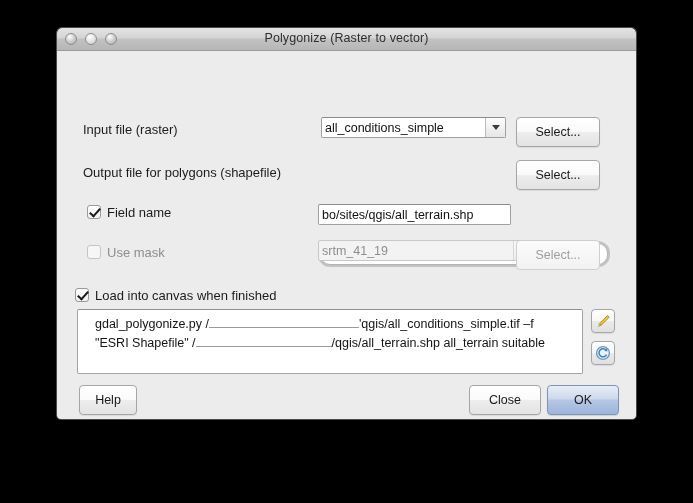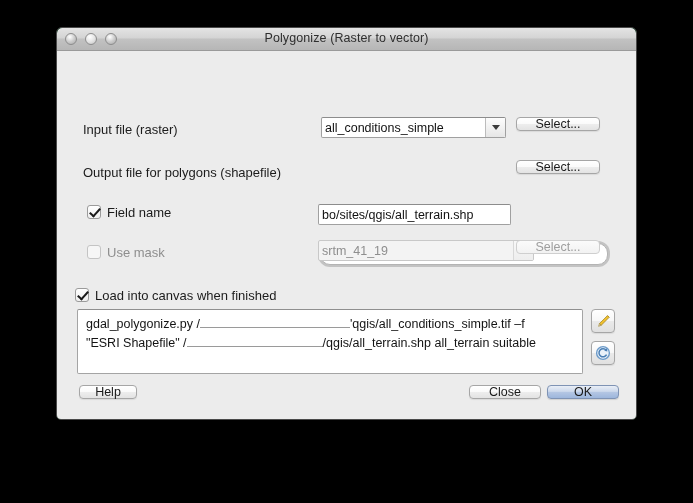--- a/index.html
+++ b/index.html
@@ -140,21 +140,21 @@
     border-right: 4px solid transparent;
     border-top: 5px solid #3a3a3a;
   }
   .combo.disabled { border-color: #c8c8c8; background: #f3f3f3; }
   .combo.disabled .combo-value { color: #8e8e8e; }
   .combo.disabled .combo-arrow { background: linear-gradient(to bottom, #f7f7f7, #eeeeee); border-left-color: #d8d8d8; }
   .combo.disabled .caret { border-top-color: #b0b0b0; }
 
   
   .btn {
-    height: 14px;
+    height: 30px;
     box-sizing: border-box;
     padding: 0 18px;
     border: 1px solid #a6a6a6;
     border-radius: 4px;
     background: linear-gradient(to bottom, #ffffff 0%, #fafafa 48%, #ededed 52%, #e3e3e3 100%);
     font-size: 12.5px;
     color: #1a1a1a;
     display: inline-flex;
     align-items: center;
     justify-content: center;
@@ -207,21 +207,21 @@
     position: absolute;
     left: 20px;
     top: 258px;
     width: 506px;
     height: 65px;
     box-sizing: border-box;
     background: #ffffff;
     border: 1px solid #a4a4a4;
     border-top-color: #8f8f8f;
     border-radius: 2px;
-    padding: 4px 8px;
+    padding: 4px 17px;
     overflow: hidden;
   }
   .cmd-line {
     font-size: 12.5px;
     color: #141414;
     line-height: 17px;
     white-space: nowrap;
     display: flex;
     align-items: baseline;
   }

